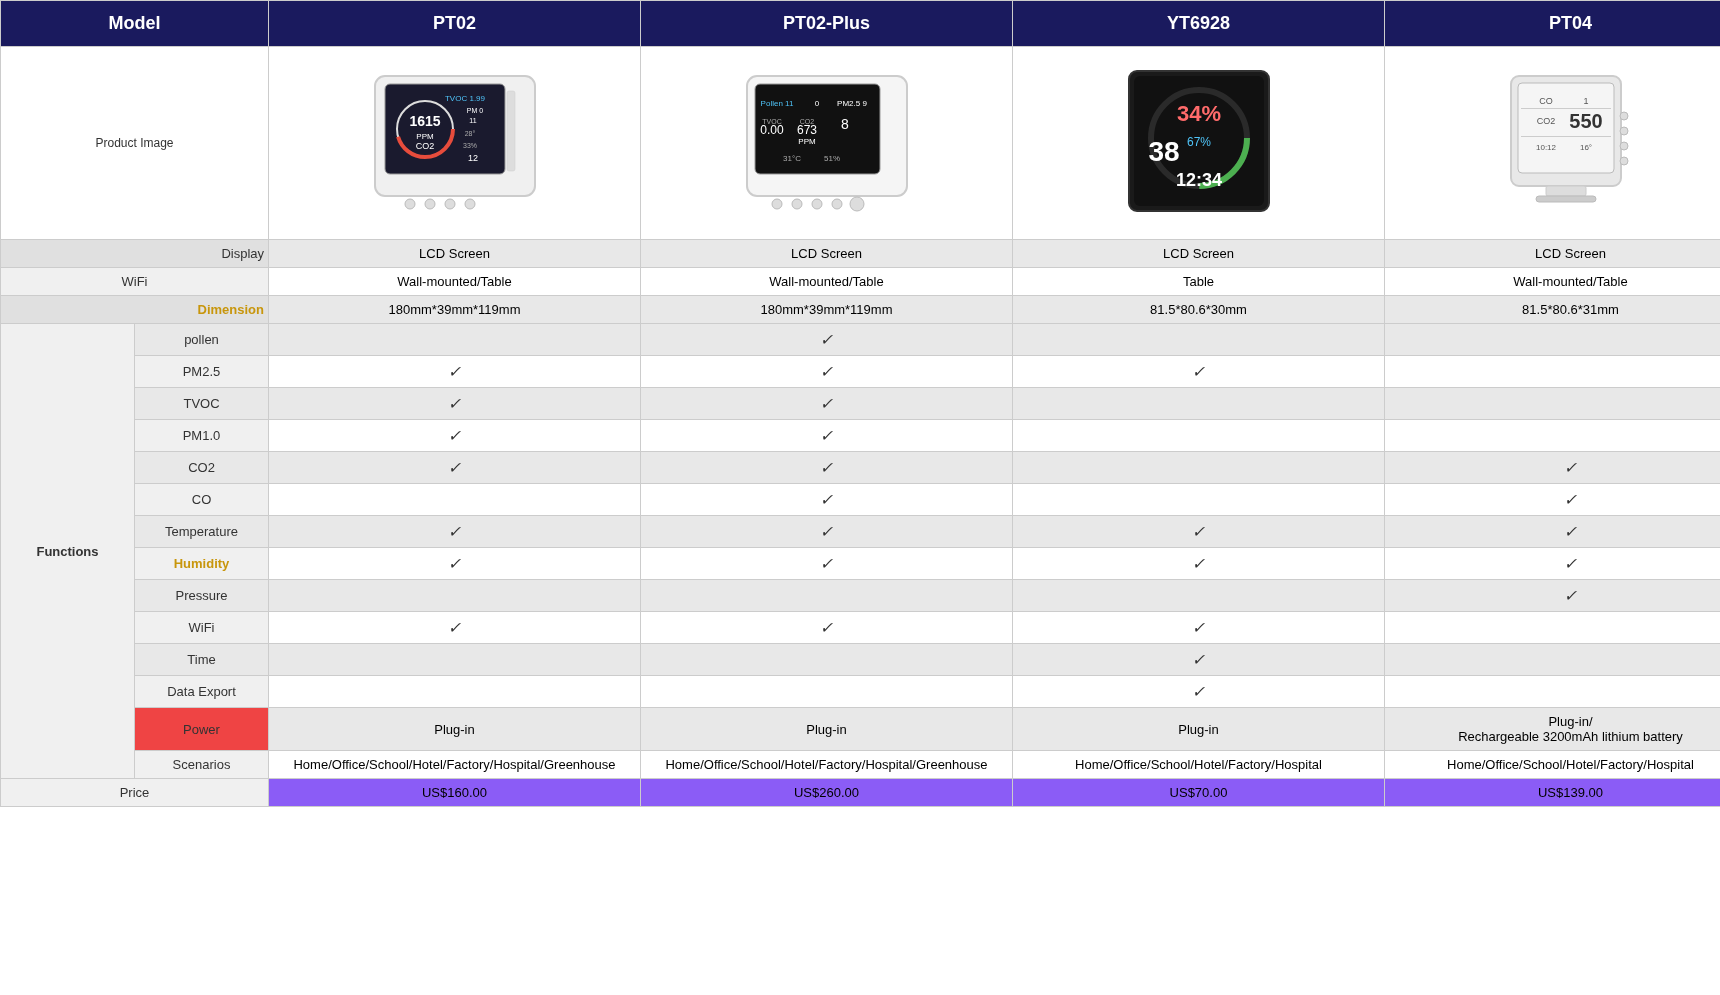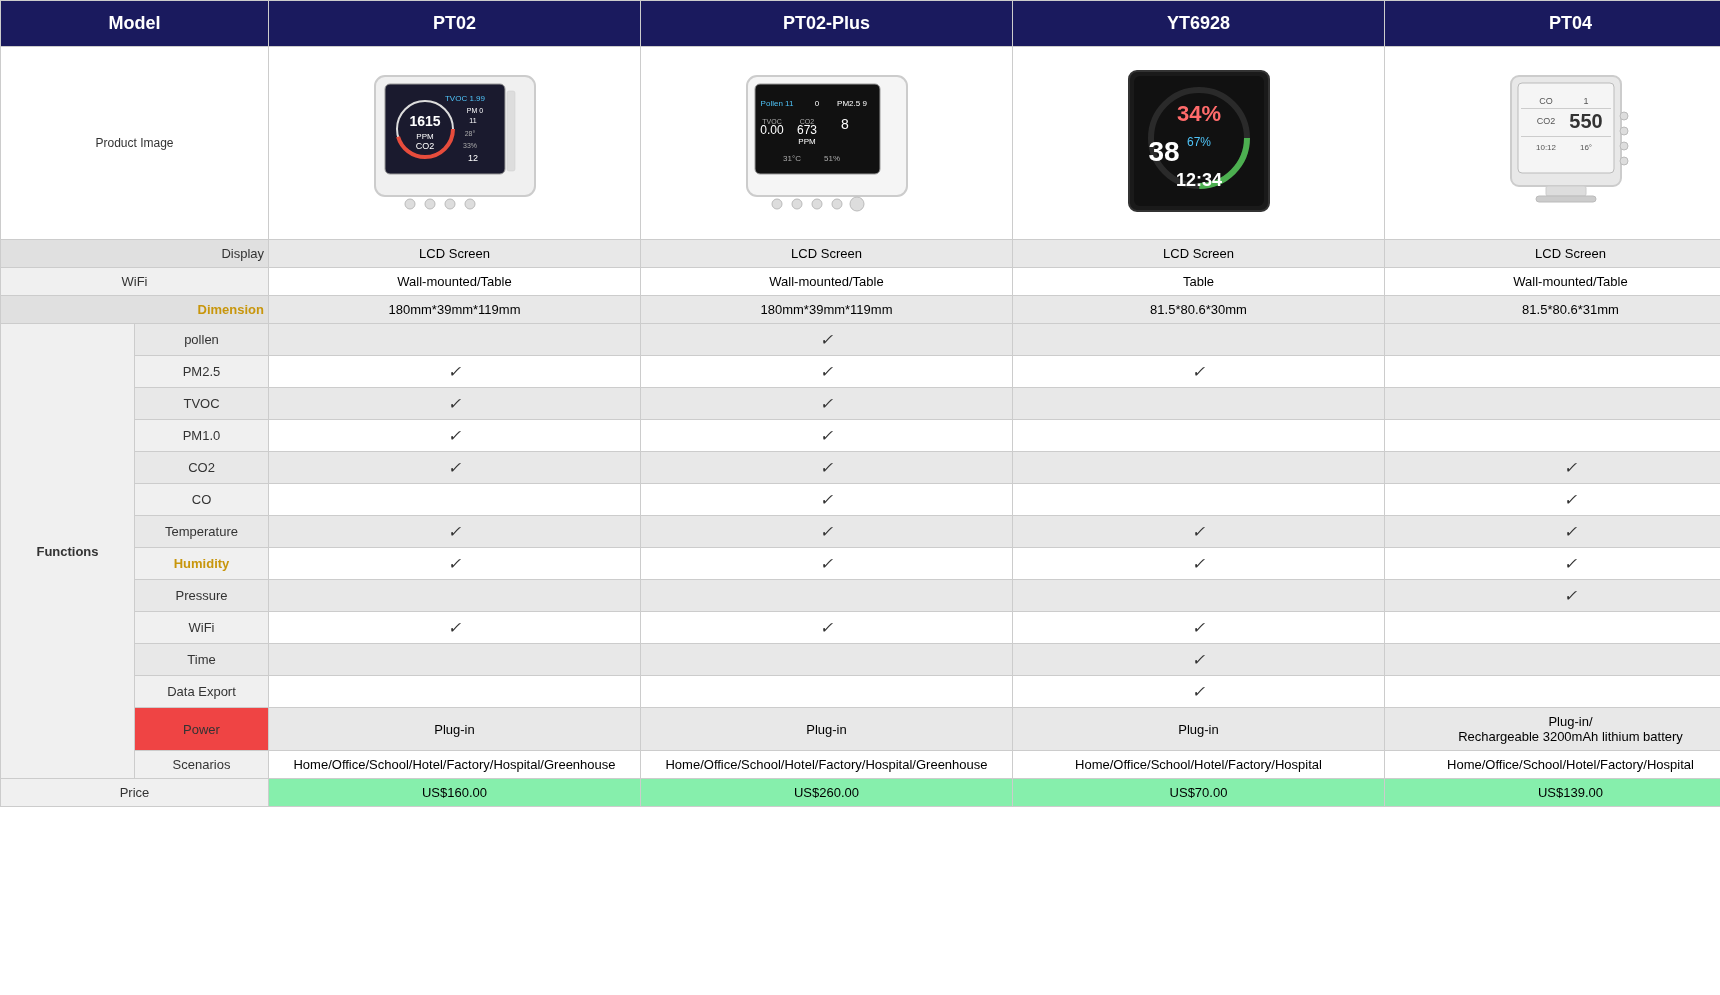--- a/index.html
+++ b/index.html
@@ -46,21 +46,21 @@
       color: #333;
     }
     
     .row-white td { background: #fff; }
     .row-gray td { background: #e8e8e8; }
     .row-white td.label-col, .row-white td.category-col { background: #f0f0f0; }
     .row-gray td.label-col, .row-gray td.category-col { background: #e0e0e0; text-align: right; }
 
     
     .price-row td {
-      background: #86efac;
+      background: #8b5cf6;
       font-weight: normal;
     }
     .price-row td.label-col {
       background: #f0f0f0;
     }
 
     
     .check {
       font-size: 16px;
       color: #333;

